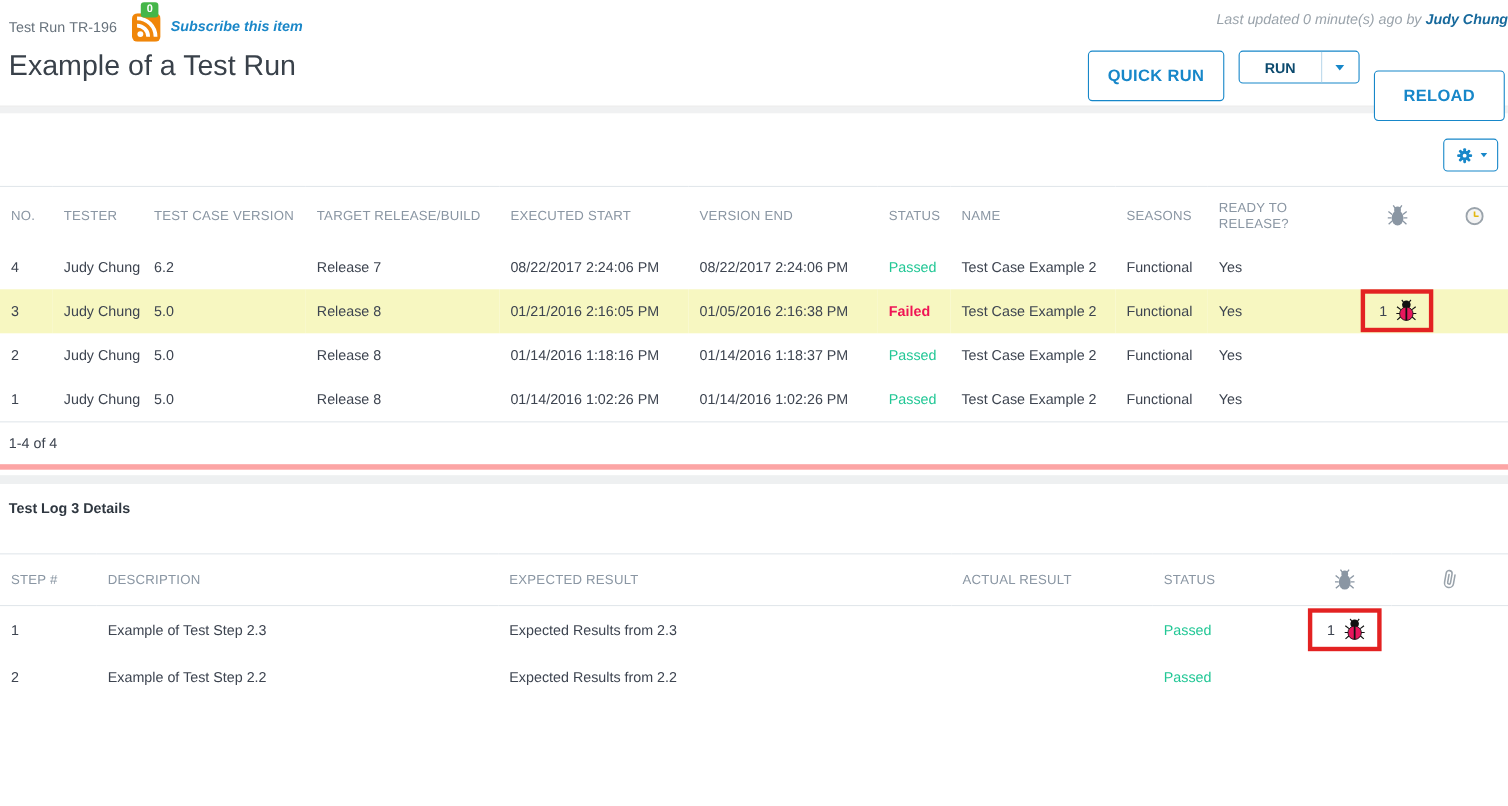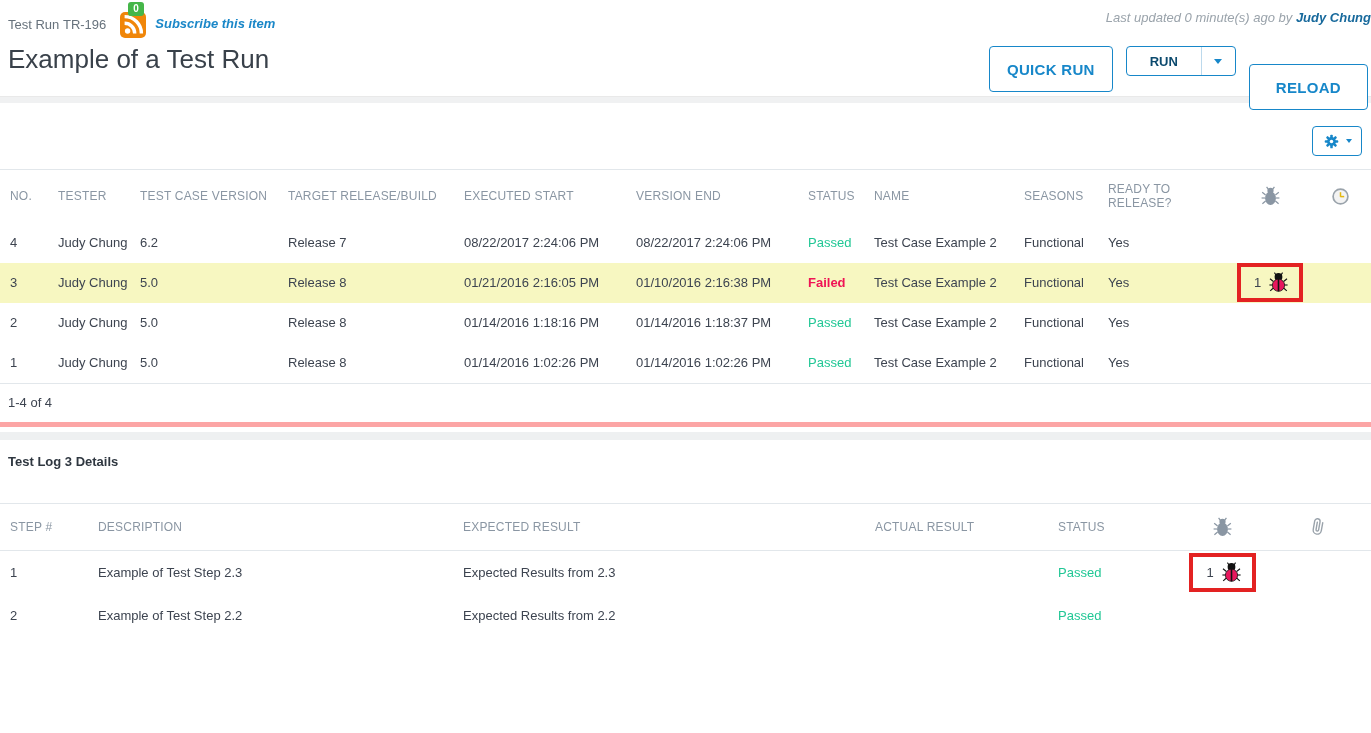--- a/index.html
+++ b/index.html
@@ -196,21 +196,21 @@
       <td>Yes</td>
       <td class="icon-col"></td>
       <td class="icon-col"></td>
     </tr>
     <tr class="highlight">
       <td>3</td>
       <td>Judy Chung</td>
       <td>5.0</td>
       <td>Release 8</td>
       <td>01/21/2016 2:16:05 PM</td>
-      <td>01/10/2016 2:16:38 PM</td>
+      <td>01/05/2016 2:16:38 PM</td>
       <td class="st-failed">Failed</td>
       <td>Test Case Example 2</td>
       <td>Functional</td>
       <td>Yes</td>
       <td class="icon-col">
         <span class="defect-anno">
           <span class="defect-count">1</span>
           <svg width="19" height="21" viewBox="0 0 19 21">
             <g stroke="#111" stroke-width="1.1" fill="none">
               <line x1="4.4" y1="9.5" x2="1" y2="6.8"></line>

